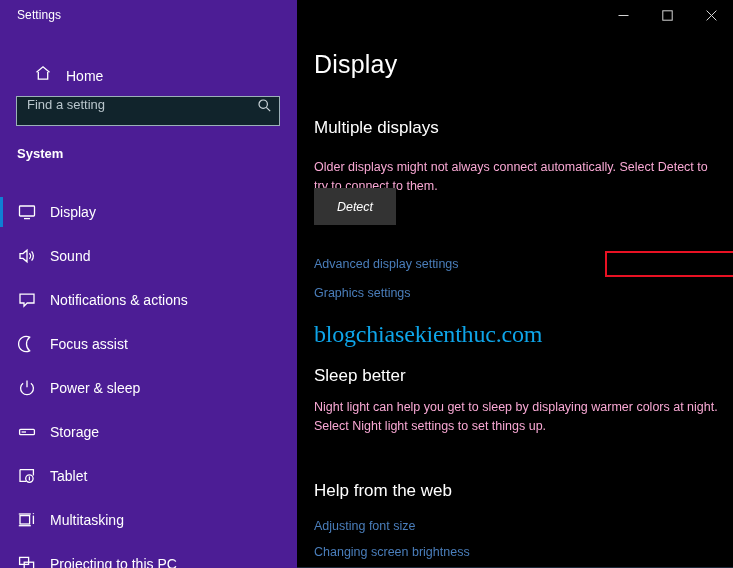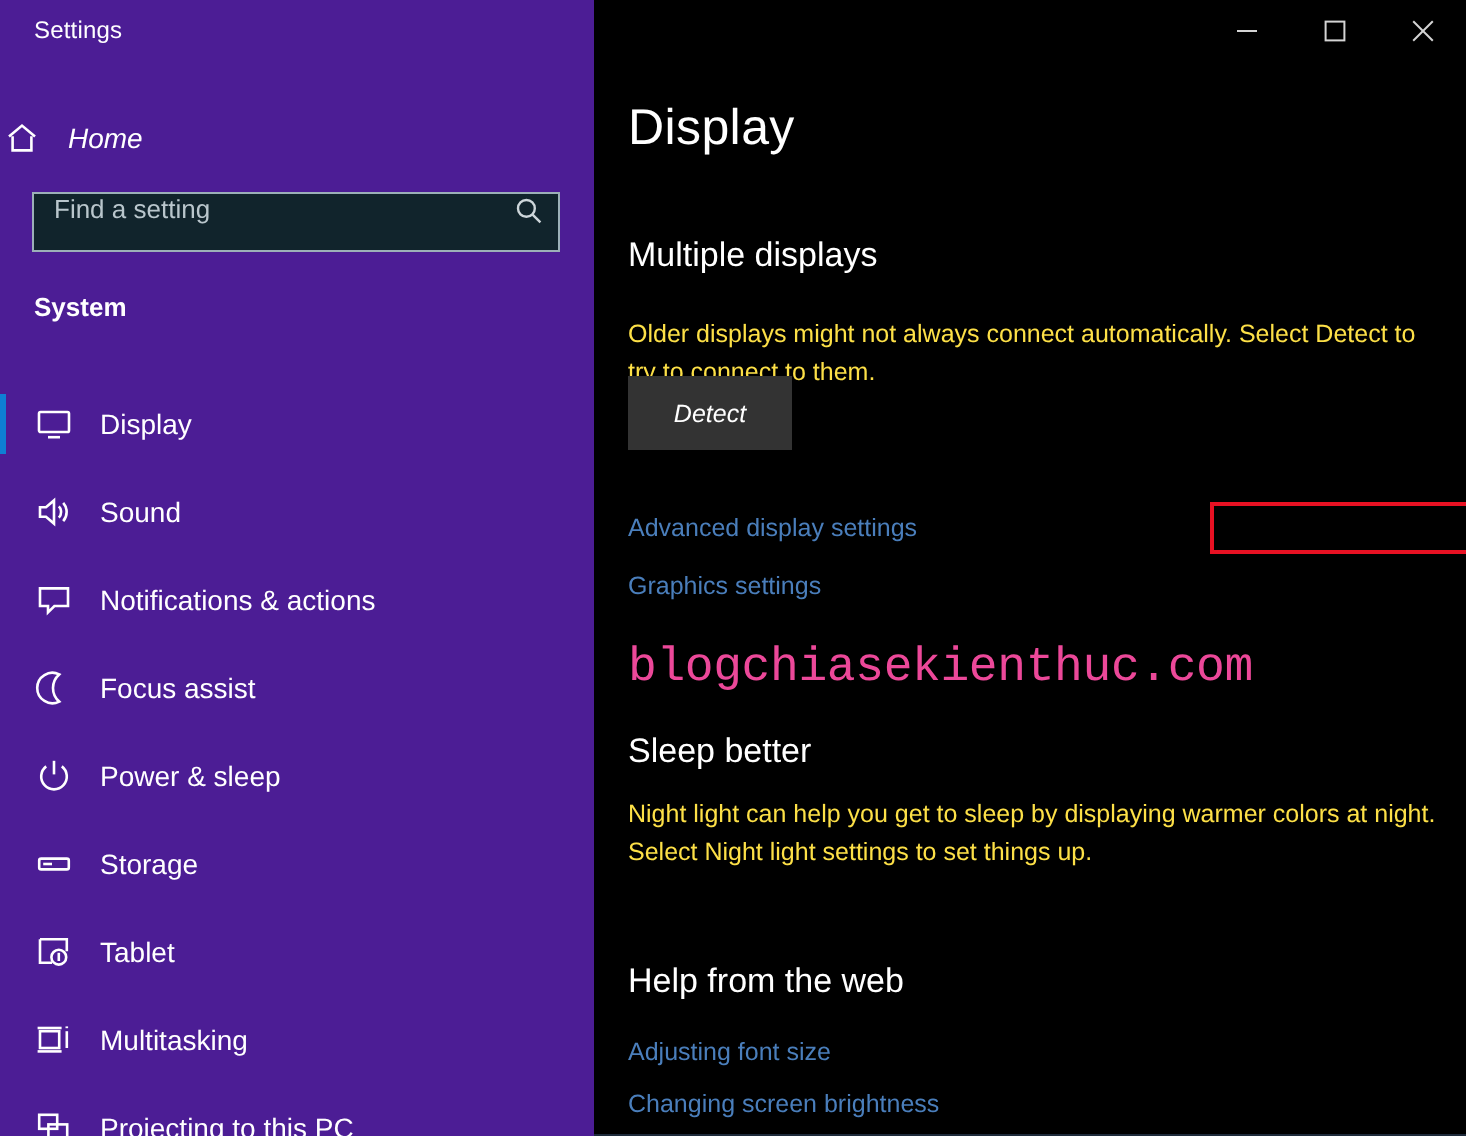--- a/index.html
+++ b/index.html
@@ -40,24 +40,23 @@
     letter-spacing: 0.1px;
   }
 
   .home-row {
     position: absolute;
     left: 0;
     top: 54px;
     width: 297px;
     height: 30px;
     display: flex;
-    align-items: center;
-    padding-left: 0;
+    align-items: flex-end;
+    padding-left: 32px;
     cursor: default;
-    font-style: italic;
   }
   .home-row .ic {
     width: 22px;
     height: 22px;
     display: flex;
     align-items: center;
     justify-content: center;
     flex: 0 0 22px;
   }
   .home-row .lbl {
@@ -183,21 +182,21 @@
     left: 17px;
     font-size: 17px;
     color: #ffffff;
     font-weight: normal;
   }
   .body-text {
     position: absolute;
     left: 17px;
     font-size: 12.5px;
     line-height: 19px;
-    color: #fde047;
+    color: #f9a8d4;
   }
   .lnk {
     position: absolute;
     left: 17px;
     font-size: 12.5px;
     color: #4a7ebb;
     text-decoration: none;
     cursor: default;
   }
 
@@ -214,22 +213,22 @@
   .redbox {
     position: absolute;
     border: 2px solid #e81123;
     pointer-events: none;
   }
 
   .watermark {
     position: absolute;
     left: 17px;
     font-size: 24px;
-    color: #ec4899;
-    font-family: Liberation Mono, monospace;
+    color: #0ea5e9;
+    font-family: Liberation Serif, serif;
     letter-spacing: -0.2px;
     white-space: nowrap;
   }
 
   .bottom-line {
     position: absolute;
     left: 0;
     bottom: 0;
     width: 100%;
     height: 1px;

